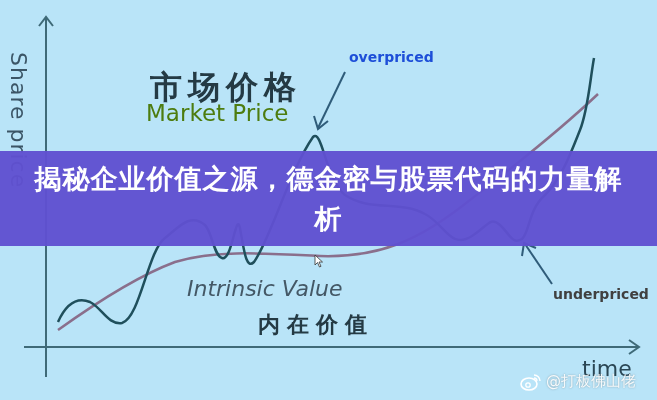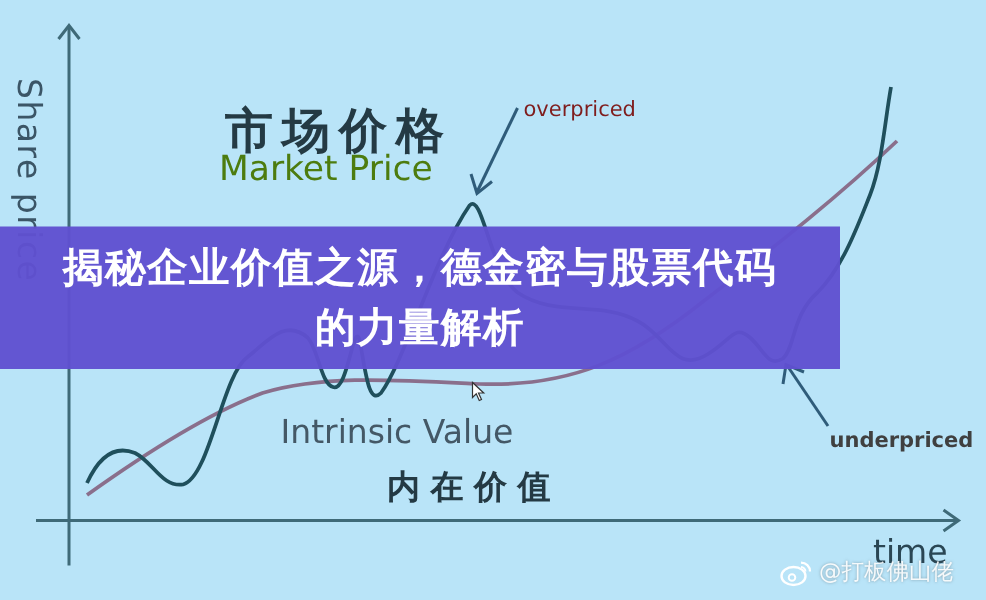--- a/index.html
+++ b/index.html
@@ -11,27 +11,27 @@
   }
   .canvas { position: absolute; left: 0; top: 0; width: 657px; height: 400px; }
   .ylabel {
     position: absolute; left: 6px; top: 52px;
     writing-mode: vertical-rl;
     font-size: 22px; color: #3b5566; letter-spacing: 1px;
   }
   .label { position: absolute; color: #1f3f4f; }
   .mp-cn { left: 150px; top: 66px; font-size: 32px; font-family: "DejaVu Serif", serif; font-weight: bold; letter-spacing: 6px; color: #243a44; }
   .mp-en { left: 146px; top: 100px; font-size: 23px; color: #4d7c0f; }
-  .over  { left: 349px; top: 65px; font-size: 14px; font-weight: normal; color: #7f1d1d; }
+  .over  { left: 349px; top: 49px; font-size: 14px; font-weight: bold; color: #1d4ed8; }
   .under { left: 553px; top: 286px; font-size: 14px; font-weight: bold; color: #404040; }
-  .iv-en { left: 187px; top: 276px; font-size: 22px; color: #445866; }
+  .iv-en { left: 187px; top: 276px; font-size: 22px; color: #445866; font-style: italic; }
   .iv-cn { left: 210px; top: 310px; font-size: 22px; font-family: "DejaVu Serif", serif; font-weight: bold; letter-spacing: 7px; color: #243a44; margin-left: 48px; }
   .time  { left: 582px; top: 356px; font-size: 22px; color: #2a4654; }
   .banner {
-    position: absolute; left: 0; top: 151px; width: 560px; height: 95px;
+    position: absolute; left: 0; top: 151px; width: 657px; height: 95px;
     background: rgba(96, 80, 208, 0.96);
     display: flex; align-items: center; justify-content: center;
     box-sizing: border-box; padding: 0 30px;
   }
   .banner-title {
     color: #ffffff; font-size: 27px; font-weight: bold;
     text-align: center; line-height: 40px; letter-spacing: 1px;
     font-family: "DejaVu Sans", sans-serif;
   }
   .watermark {

